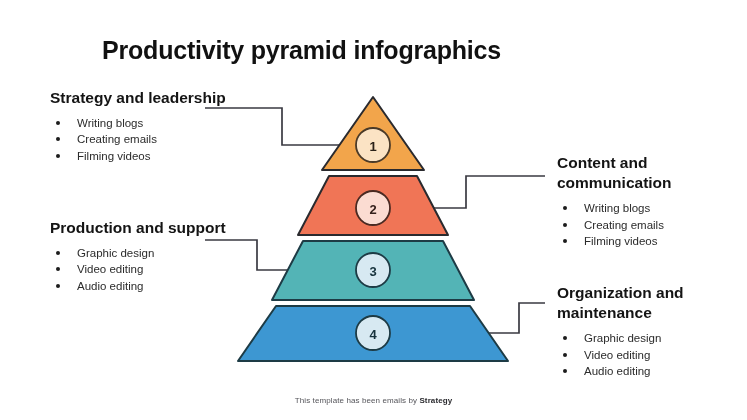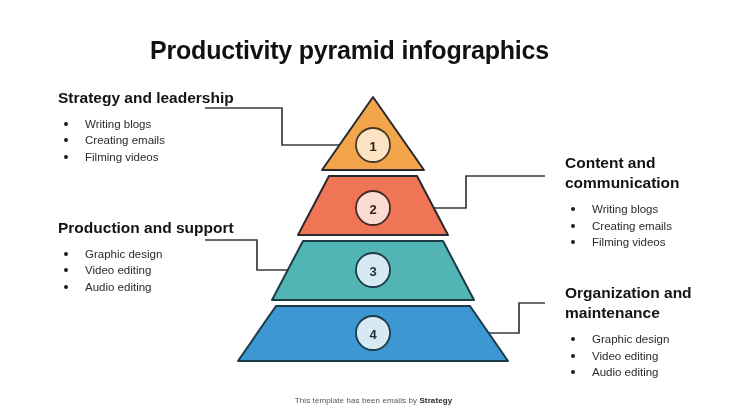--- a/index.html
+++ b/index.html
@@ -28,46 +28,45 @@
   #page-title {
     position: absolute;
     left: 0;
     top: 36px;
     width: 603px;
     text-align: center;
     font-size: 25px;
     font-weight: bold;
     letter-spacing: -0.2px;
     color: #111111;
-    margin-left: 48px;
   }
 
   
   #pyramid-svg {
     position: absolute;
     left: 0;
     top: 0;
     width: 747px;
     height: 420px;
   }
 
   
   .info-block {
     position: absolute;
   }
   .info-block .block-title {
     font-size: 15.5px;
     font-weight: bold;
     line-height: 1.3;
     color: #141414;
-    margin: 0 0 7px 16px;
+    margin: 0 0 7px 8px;
   }
   .info-block ul {
     list-style: none;
-    margin: 8px;
+    margin: 0;
     padding: 0;
   }
   .info-block li {
     position: relative;
     font-size: 11.5px;
     line-height: 1.42;
     color: #2b2b2b;
     padding-left: 35px;
   }
   .info-block li .bullet-dot {

